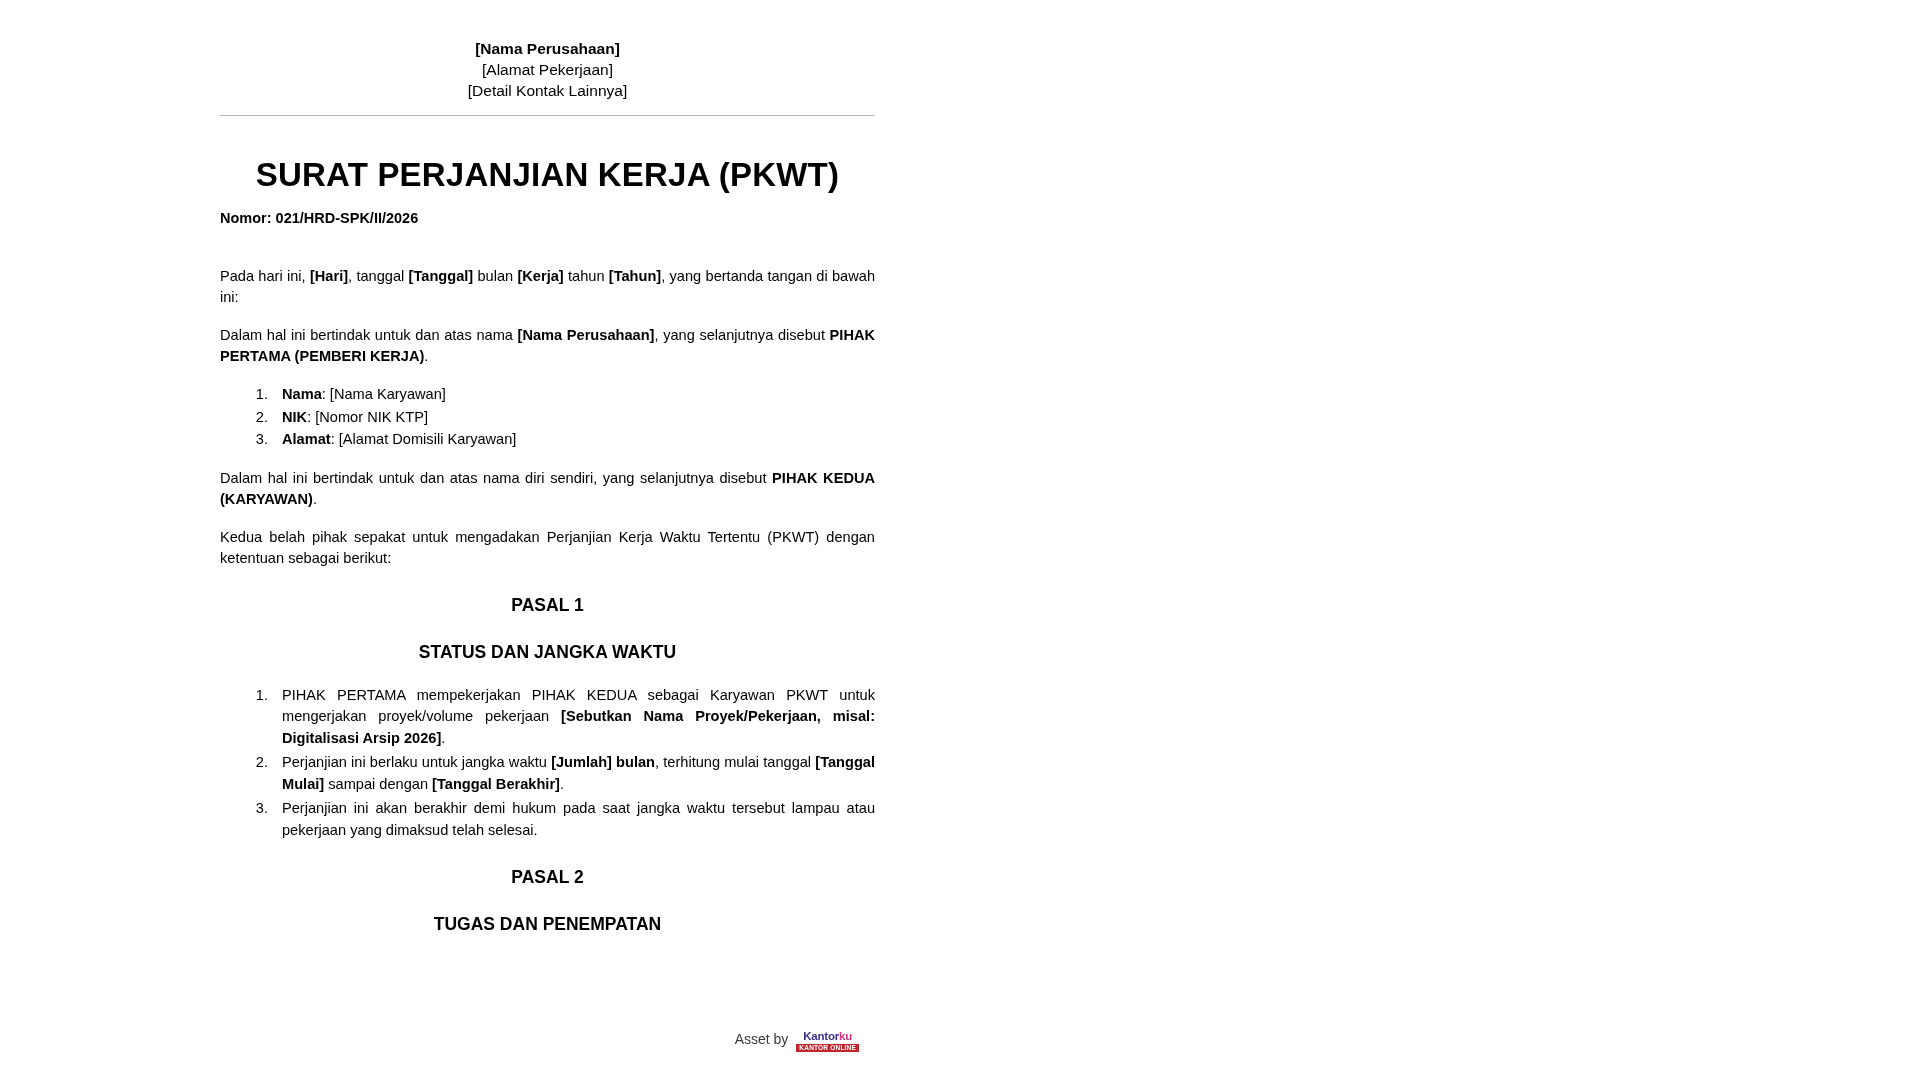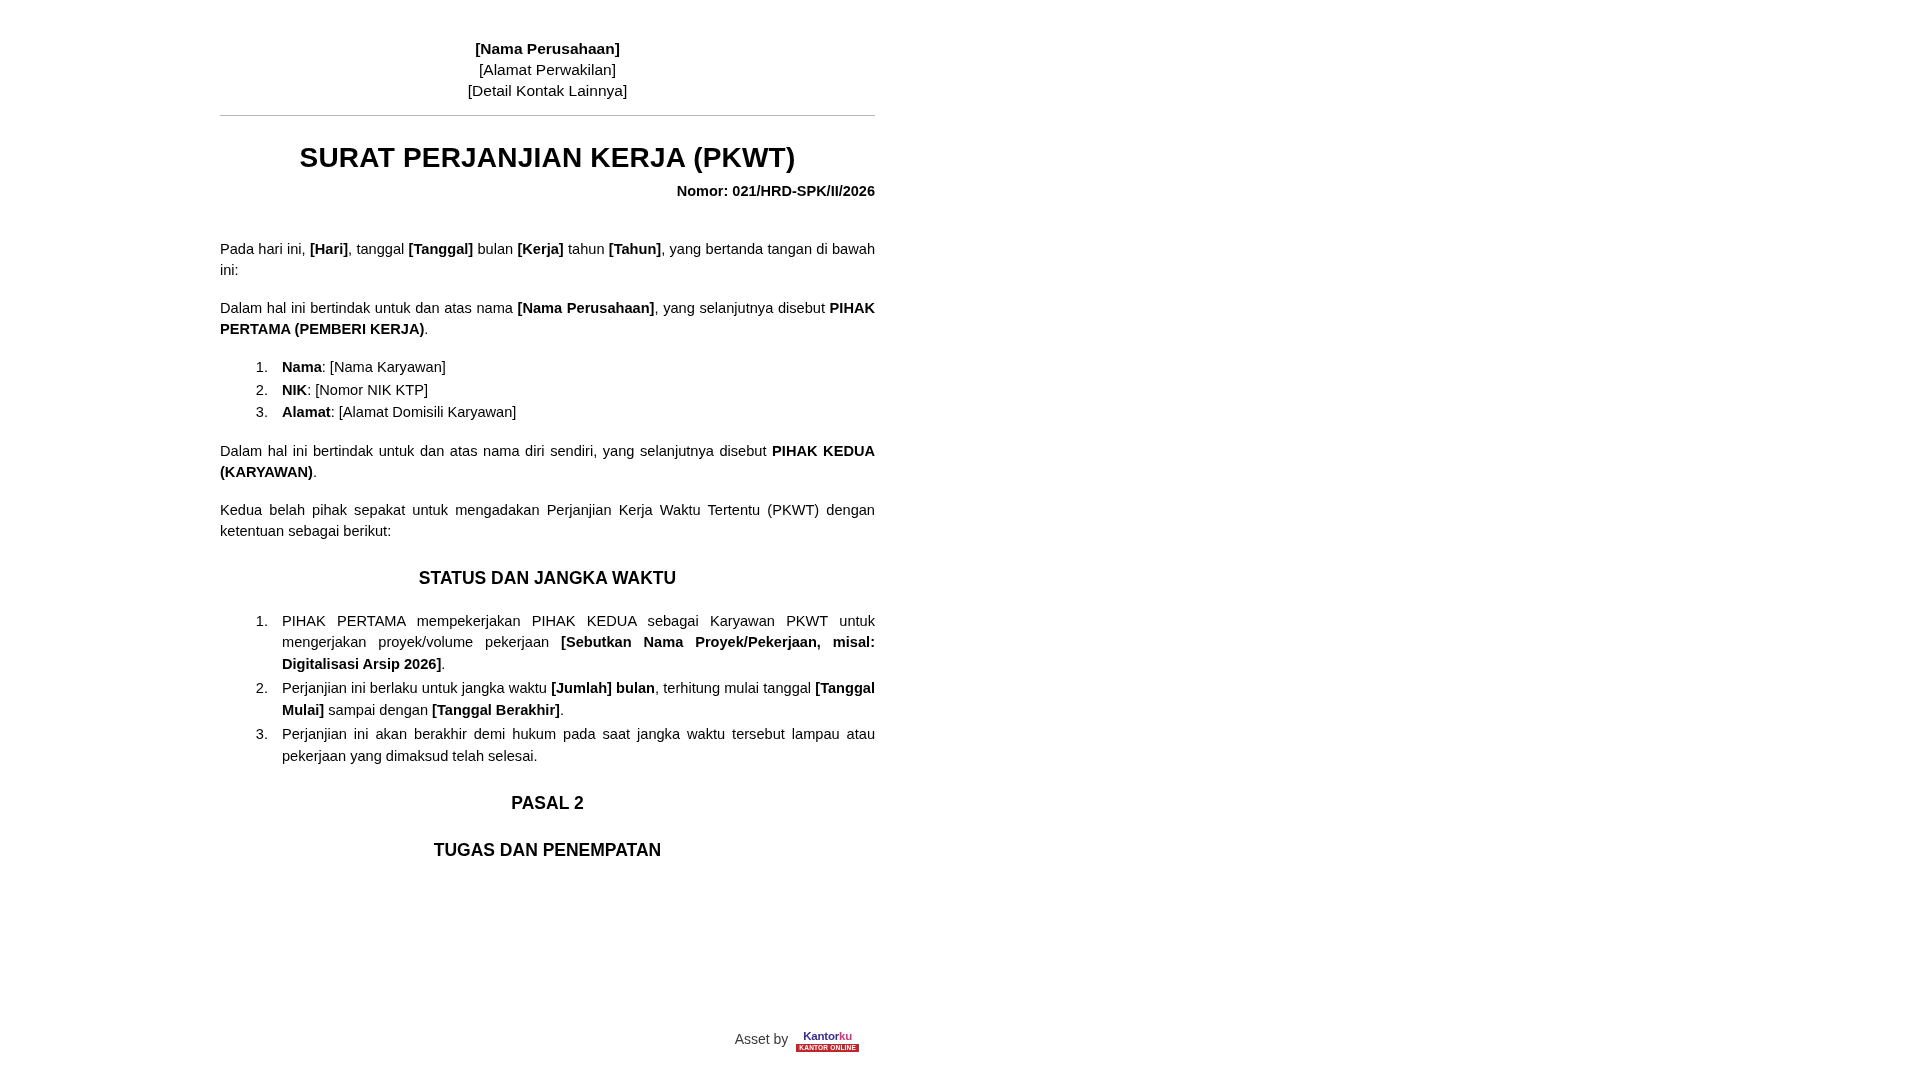--- a/index.html
+++ b/index.html
@@ -44,29 +44,29 @@
   .rule {
     border: 0;
     border-top: 1px solid #b5b5b5;
     margin: 14px 0 0 0;
     width: 100%;
   }
 
   .doc-title {
     text-align: center;
     font-weight: bold;
-    font-size: 28px;
+    font-size: 33px;
     letter-spacing: 0.2px;
-    margin-top: 26px;
+    margin-top: 40px;
   }
   .doc-number {
-    text-align: right;
+    text-align: left;
     font-weight: bold;
     font-size: 14.5px;
-    margin-top: 9px;
+    margin-top: 16px;
   }
 
   
   .body { margin-top: 40px; }
   p.para {
     font-size: 14.6px;
     line-height: 21px;
     text-align: justify;
     margin: 0 0 17px 0;
   }
@@ -141,21 +141,21 @@
 </head>
 <body>
 
 <div class="page-wrap">
 
   <div class="doc doc-left">
     <div class="doc-inner">
 
       <div class="letterhead">
         <div class="lh-line bold">[Nama Perusahaan]</div>
-        <div class="lh-line">[Alamat Perwakilan]</div>
+        <div class="lh-line">[Alamat Pekerjaan]</div>
         <div class="lh-line">[Detail Kontak Lainnya]</div>
         <hr class="rule">
       </div>
 
       <div class="doc-title">SURAT PERJANJIAN KERJA (PKWT)</div>
       <div class="doc-number">Nomor: 021/HRD-SPK/II/2026</div>
 
       <div class="body">
 
         <p class="para">Pada hari ini, <b>[Hari]</b>, tanggal <b>[Tanggal]</b> bulan <b>[Kerja]</b> tahun <b>[Tahun]</b>, yang bertanda tangan di bawah ini:</p>
@@ -166,20 +166,21 @@
         <ol class="numlist">
           <li><b>Nama</b><span>: [Nama Karyawan]</span></li>
           <li><b>NIK</b><span>: [Nomor NIK KTP]</span></li>
           <li><b>Alamat</b><span>: [Alamat Domisili Karyawan]</span></li>
         </ol>
 
         <p class="para">Dalam hal ini bertindak untuk dan atas nama diri sendiri, yang selanjutnya disebut <b>PIHAK KEDUA (KARYAWAN)</b>.</p>
 
         <p class="para">Kedua belah pihak sepakat untuk mengadakan Perjanjian Kerja Waktu Tertentu (PKWT) dengan ketentuan sebagai berikut:</p>
 
+        <div class="pasal">PASAL 1</div>
         <div class="pasal-sub">STATUS DAN JANGKA WAKTU</div>
 
         <ol class="numlist spaced">
           <li>PIHAK PERTAMA mempekerjakan PIHAK KEDUA sebagai Karyawan PKWT untuk mengerjakan proyek/volume pekerjaan <b>[Sebutkan Nama Proyek/Pekerjaan, misal: Digitalisasi Arsip 2026]</b>.</li>
           <li>Perjanjian ini berlaku untuk jangka waktu <b>[Jumlah] bulan</b>, terhitung mulai tanggal <b>[Tanggal Mulai]</b> sampai dengan <b>[Tanggal Berakhir]</b>.</li>
           <li>Perjanjian ini akan berakhir demi hukum pada saat jangka waktu tersebut lampau atau pekerjaan yang dimaksud telah selesai.</li>
         </ol>
 
         <div class="pasal">PASAL 2</div>
         <div class="pasal-sub">TUGAS DAN PENEMPATAN</div>

